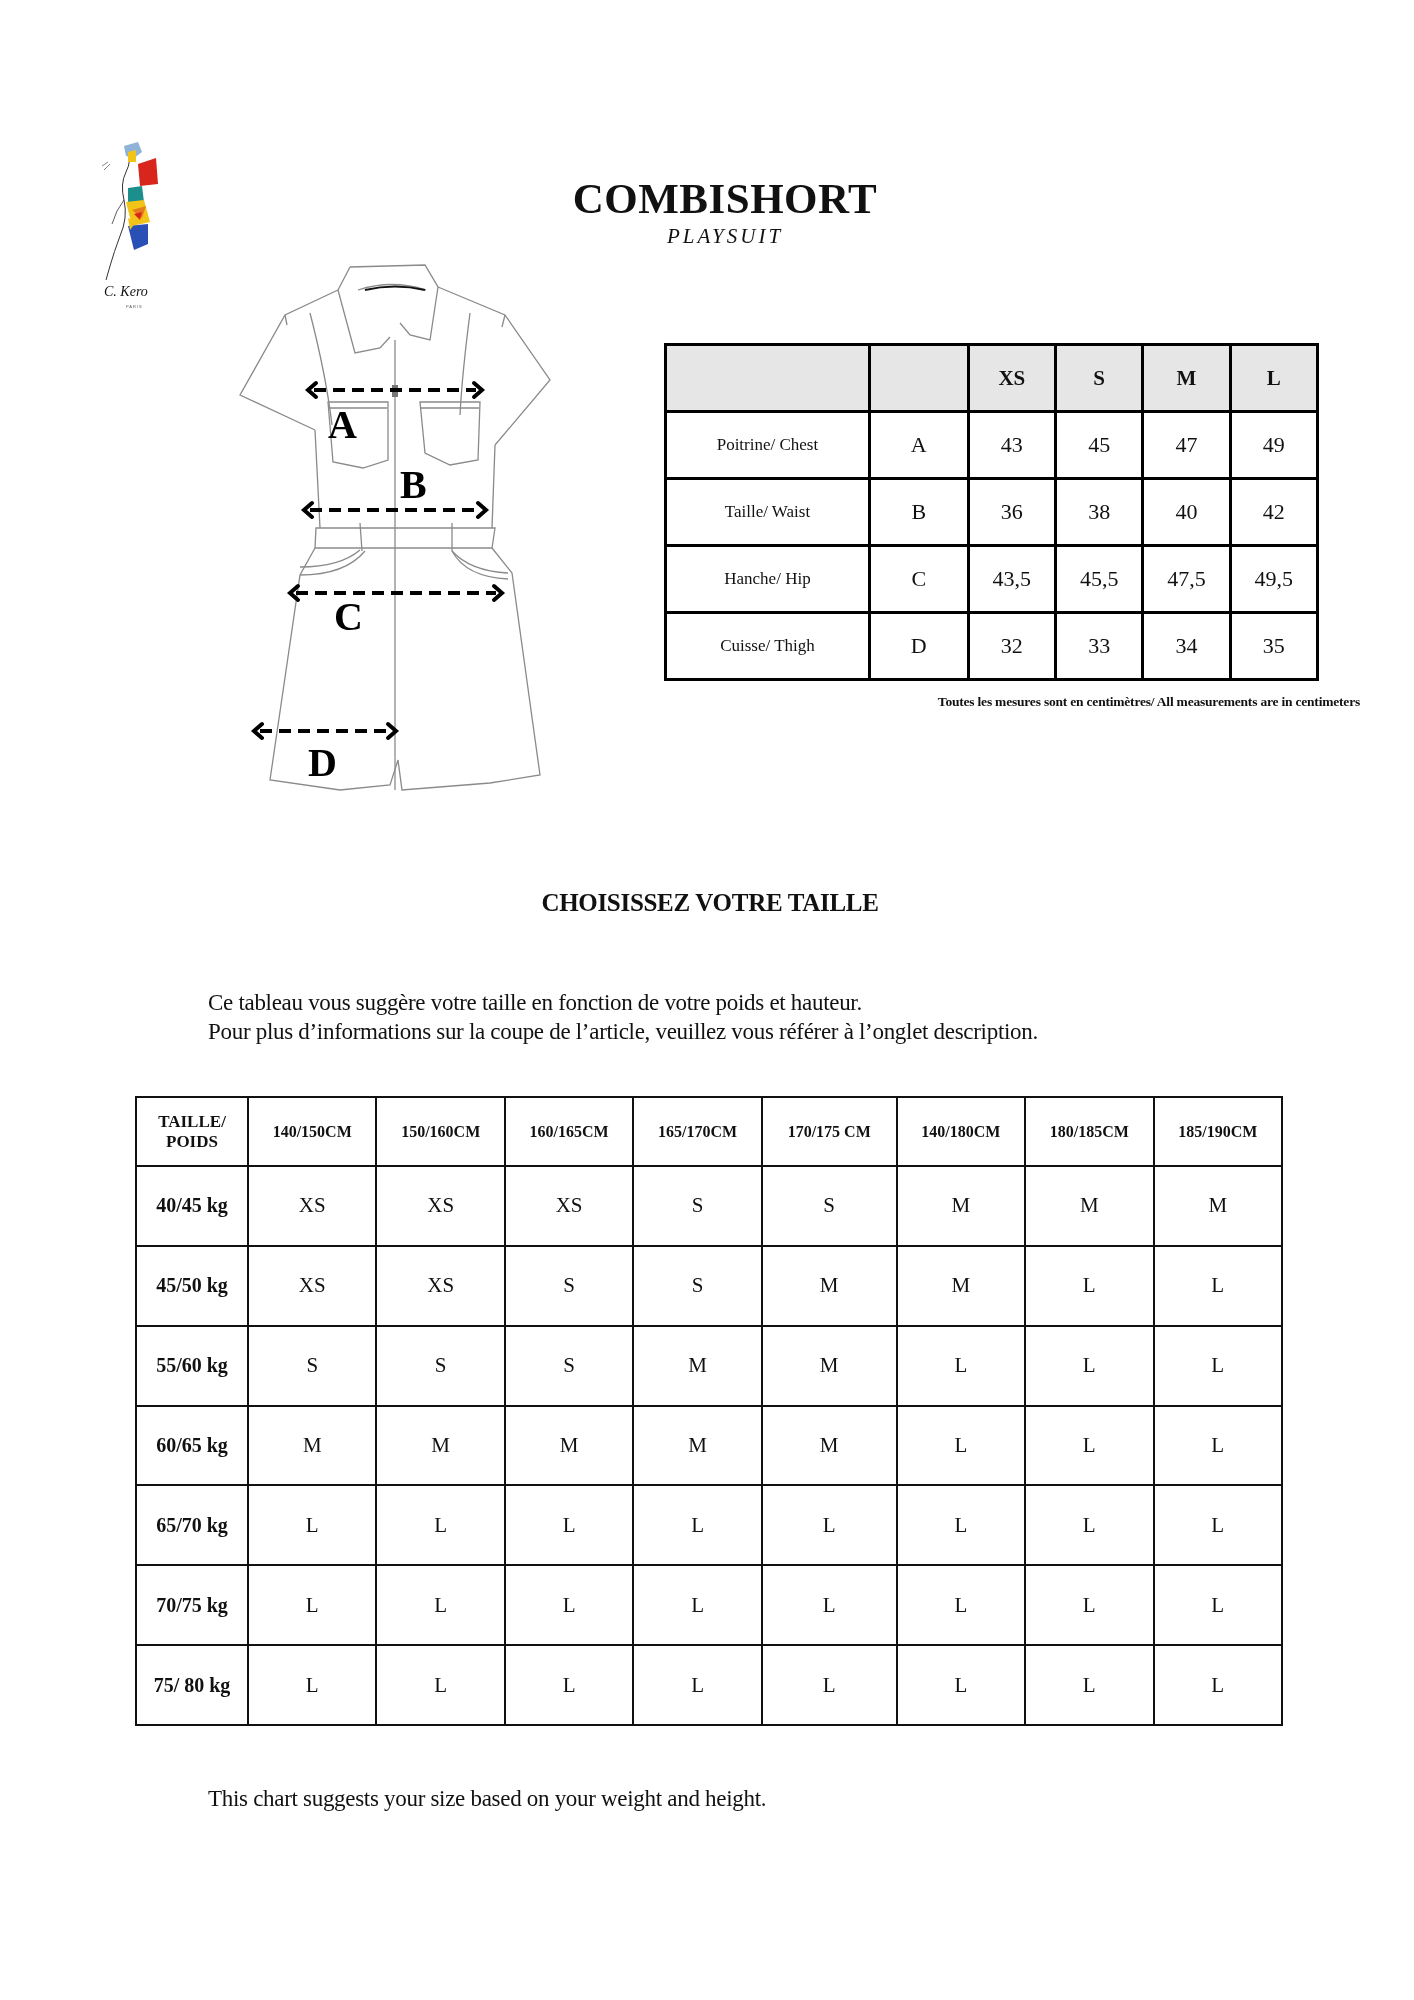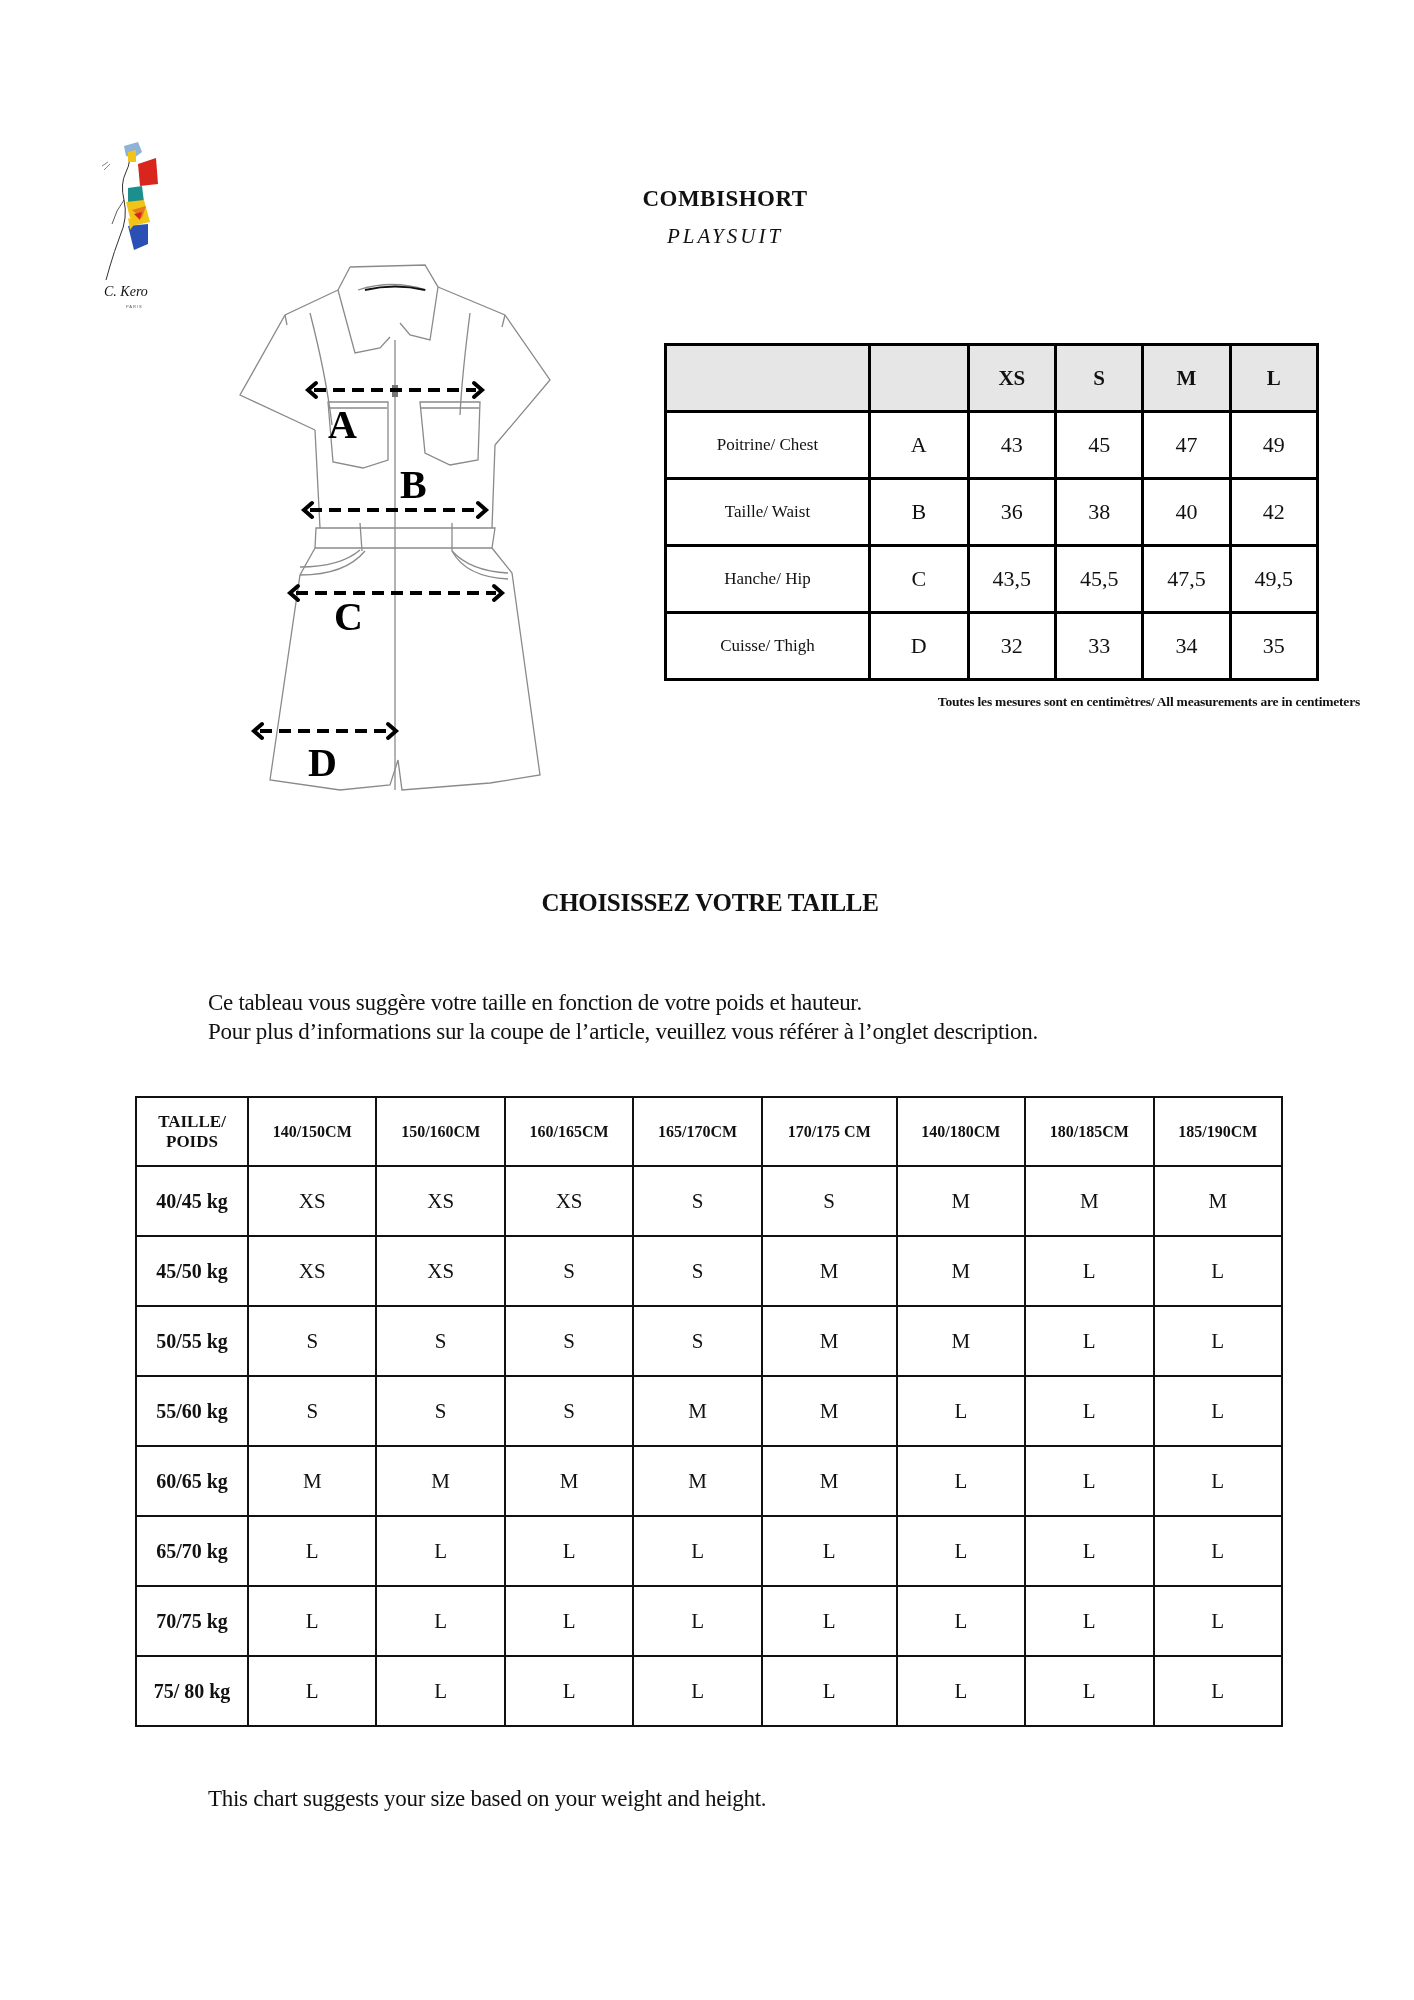--- a/index.html
+++ b/index.html
@@ -2,21 +2,21 @@
 <html><head>
 <meta charset="utf-8">
 <style>
   * { box-sizing: border-box; margin: 0; padding: 0; }
   html, body { width: 1414px; height: 2000px; background: #ffffff; overflow: hidden; }
   body { position: relative; font-family: "Liberation Serif", "DejaVu Serif", serif; color: #111; }
 
   .logo { position: absolute; left: 98px; top: 140px; width: 82px; height: 172px; }
 
   .title-block { position: absolute; left: 560px; top: 180px; width: 330px; text-align: center; }
-  .title-main { font-size: 23px; font-weight: bold; letter-spacing: 0.5px; line-height: 38px; }
+  .title-main { font-size: 43px; font-weight: bold; letter-spacing: 0.5px; line-height: 38px; }
   .title-sub { font-size: 21px; font-style: italic; letter-spacing: 3px; line-height: 36px; }
 
   .sketch { position: absolute; left: 230px; top: 255px; width: 330px; height: 545px; }
   .sketch-label { position: absolute; font-family: "Liberation Serif", serif; font-weight: bold; font-size: 40px; color: #000; line-height: 1; }
 
   table.meas { position: absolute; left: 664px; top: 343px; width: 655px; height: 337px; border-collapse: collapse; }
   table.meas td, table.meas th { border: 3px solid #000; text-align: center; vertical-align: middle; font-weight: normal; }
   table.meas thead th { background: #e6e6e6; font-weight: bold; font-size: 21px; height: 67px; }
   table.meas tbody td { font-size: 22px; height: 67px; }
   table.meas td.mname { font-size: 17px; width: 206px; }
@@ -224,31 +224,20 @@
       <td>XS</td>
       <td>XS</td>
       <td>S</td>
       <td>S</td>
       <td>M</td>
       <td>M</td>
       <td>L</td>
       <td>L</td>
     </tr>
     <tr>
-      <th>50/55 kg</th>
-      <td>S</td>
-      <td>S</td>
-      <td>S</td>
-      <td>S</td>
-      <td>M</td>
-      <td>M</td>
-      <td>L</td>
-      <td>L</td>
-    </tr>
-    <tr>
       <th>55/60 kg</th>
       <td>S</td>
       <td>S</td>
       <td>S</td>
       <td>M</td>
       <td>M</td>
       <td>L</td>
       <td>L</td>
       <td>L</td>
     </tr>

